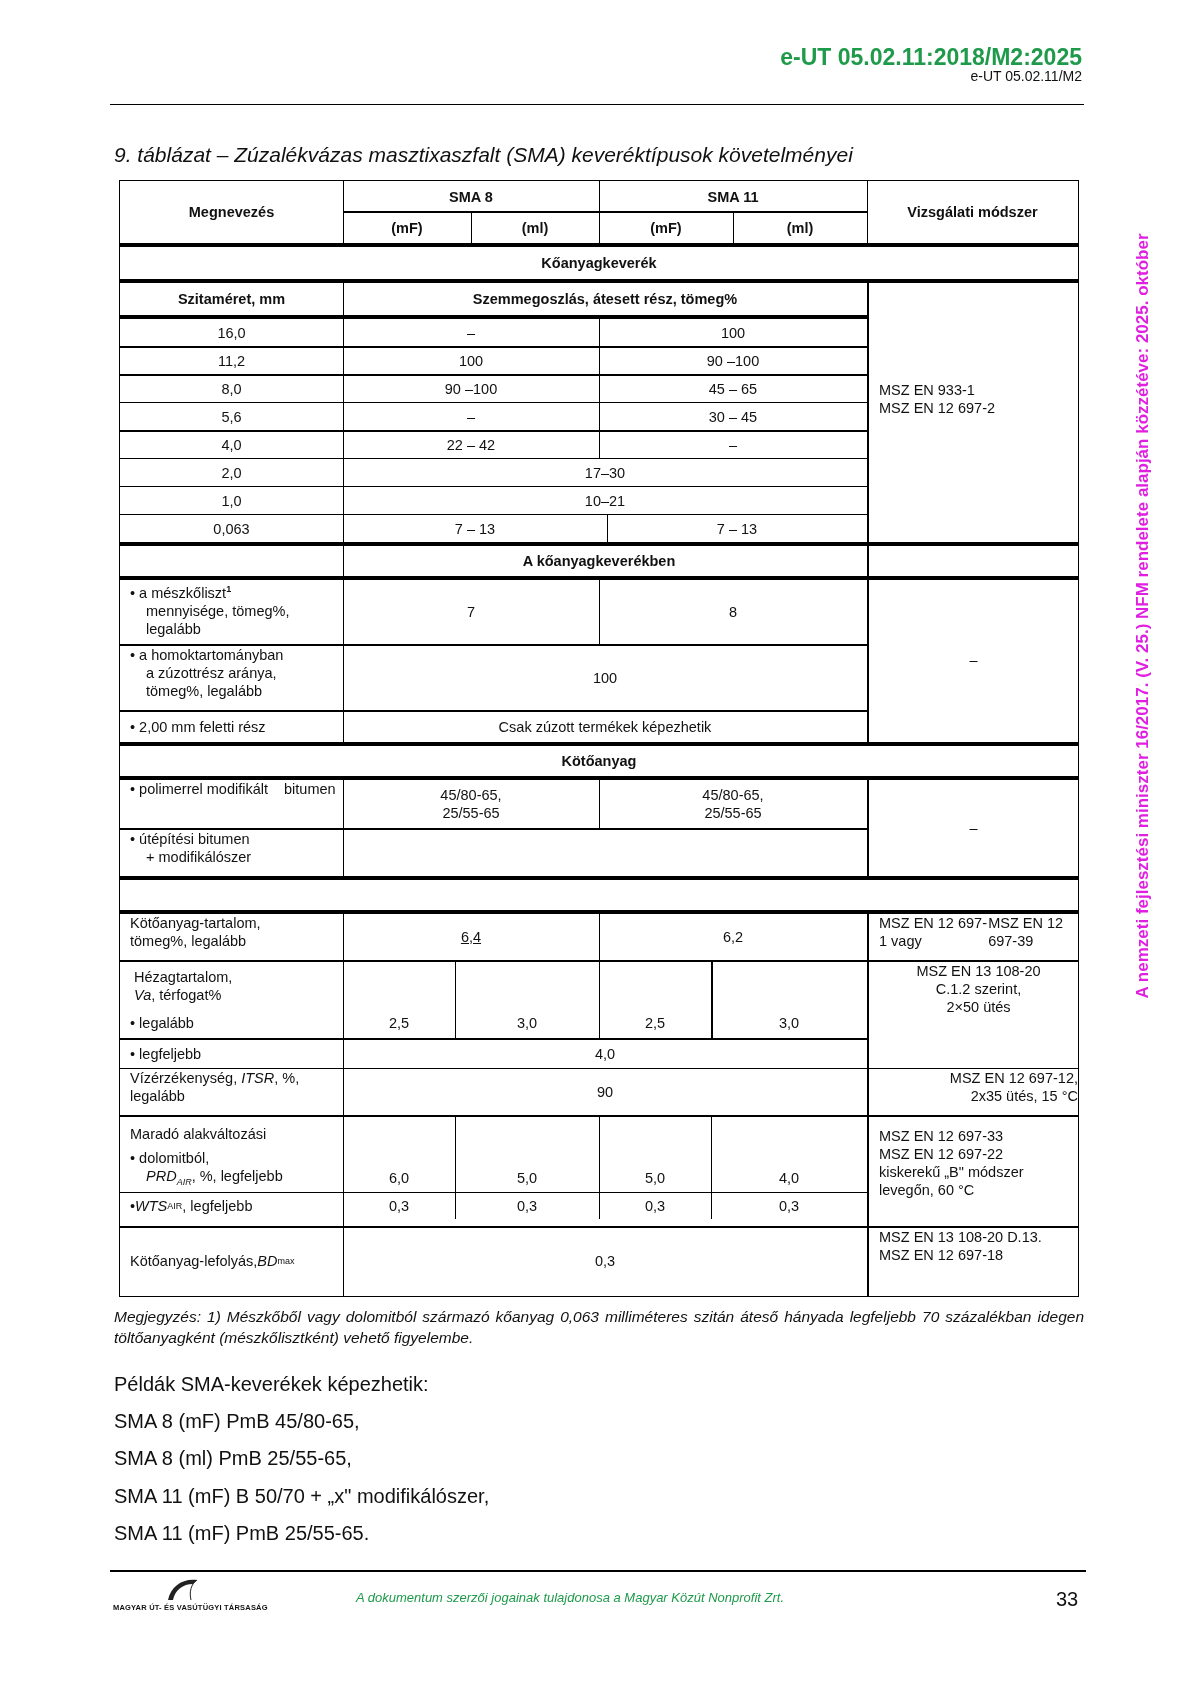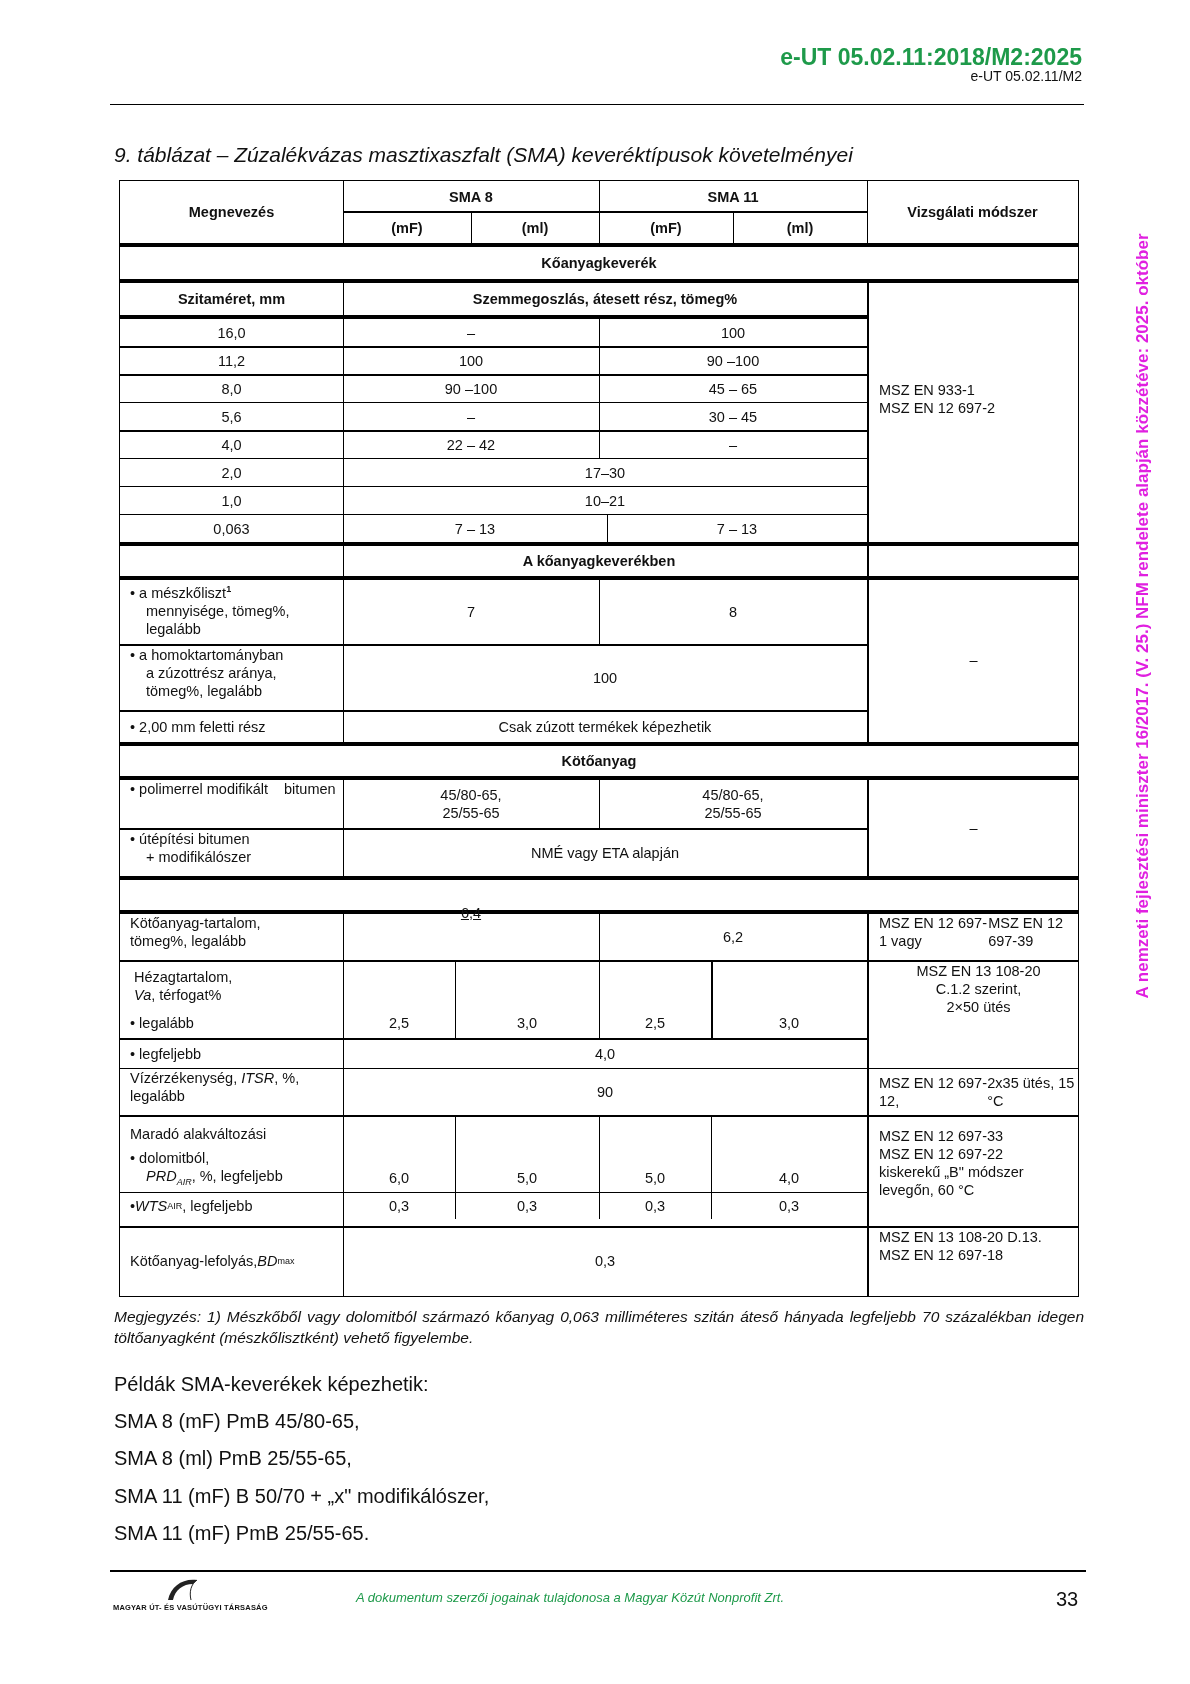--- a/index.html
+++ b/index.html
@@ -168,36 +168,35 @@
   <div class="c" style="left:479px;top:599px;width:268px;height:48px;flex-direction:column;">
     <span>45/80-65,</span>
     <span>25/55-65</span>
   </div>
   <div class="hl m" style="left:0;top:647px;width:747px;"></div>
 
   <div class="c l" style="left:0;top:649px;width:223px;height:46px;flex-direction:column;align-items:flex-start;">
     <span>• útépítési bitumen</span>
     <span style="padding-left:16px">+ modifikálószer</span>
   </div>
-  <div class="c" style="left:223px;top:649px;width:524px;height:46px;">NMÉ vagy ETA alapján</div>
 
   <div class="c" style="left:749px;top:599px;width:209px;height:96px;">–</div>
 
   <div class="hl t" style="left:0;top:695px;width:958px;"></div>
 
   <div class="hl t" style="left:0;top:729px;width:958px;"></div>
 
   <div class="vl" style="left:223px;top:733px;height:382px;"></div>
   <div class="vl m" style="left:747px;top:733px;height:382px;"></div>
 
   <div class="c l" style="left:0;top:733px;width:223px;height:46px;flex-direction:column;align-items:flex-start;">
     <span>Kötőanyag-tartalom,</span>
     <span>tömeg%, legalább</span>
   </div>
-  <div class="c" style="left:223px;top:709px;width:256px;height:46px;text-decoration:underline;">6,4</div>
+  <div class="c" style="left:223px;top:733px;width:256px;height:46px;text-decoration:underline;">6,4</div>
   <div class="vl" style="left:479px;top:733px;height:46px;"></div>
   <div class="c" style="left:479px;top:733px;width:268px;height:46px;">6,2</div>
   <div class="c l" style="left:749px;top:733px;width:209px;height:46px;flex-direction:row;align-items:flex-start;">
     <span>MSZ EN 12 697-1 vagy</span>
     <span>MSZ EN 12 697-39</span>
   </div>
   <div class="hl m" style="left:0;top:779px;width:958px;"></div>
 
   <div class="abs" style="left:14px;top:787px;font-size:14.5px;line-height:18px;">
     <div>Hézagtartalom,</div>
@@ -221,21 +220,21 @@
     <span>C.1.2 szerint,</span>
     <span>2×50 ütés</span>
   </div>
   <div class="hl" style="left:0;top:887px;width:958px;"></div>
 
   <div class="c l" style="left:0;top:888px;width:223px;height:46px;flex-direction:column;align-items:flex-start;">
     <span>Vízérzékenység, <i>ITSR</i>, %,</span>
     <span>legalább</span>
   </div>
   <div class="c" style="left:223px;top:888px;width:524px;height:46px;">90</div>
-  <div class="c l" style="left:749px;top:888px;width:209px;height:46px;flex-direction:row;align-items:center;">
+  <div class="c l" style="left:749px;top:888px;width:209px;height:46px;flex-direction:column;align-items:flex-end;">
     <span>MSZ EN 12 697-12,</span>
     <span>2x35 ütés, 15 °C</span>
   </div>
   <div class="hl m" style="left:0;top:934px;width:958px;"></div>
 
   <div class="abs" style="left:10px;top:944px;font-size:14.5px;line-height:18px;">Maradó alakváltozási</div>
   <div class="abs" style="left:10px;top:968px;font-size:14.5px;line-height:18px;">
     <div>• dolomitból,</div>
     <div style="padding-left:16px"><i>PRD</i><sub><i>AIR</i></sub><span>, %, legfeljebb</span></div>
   </div>

